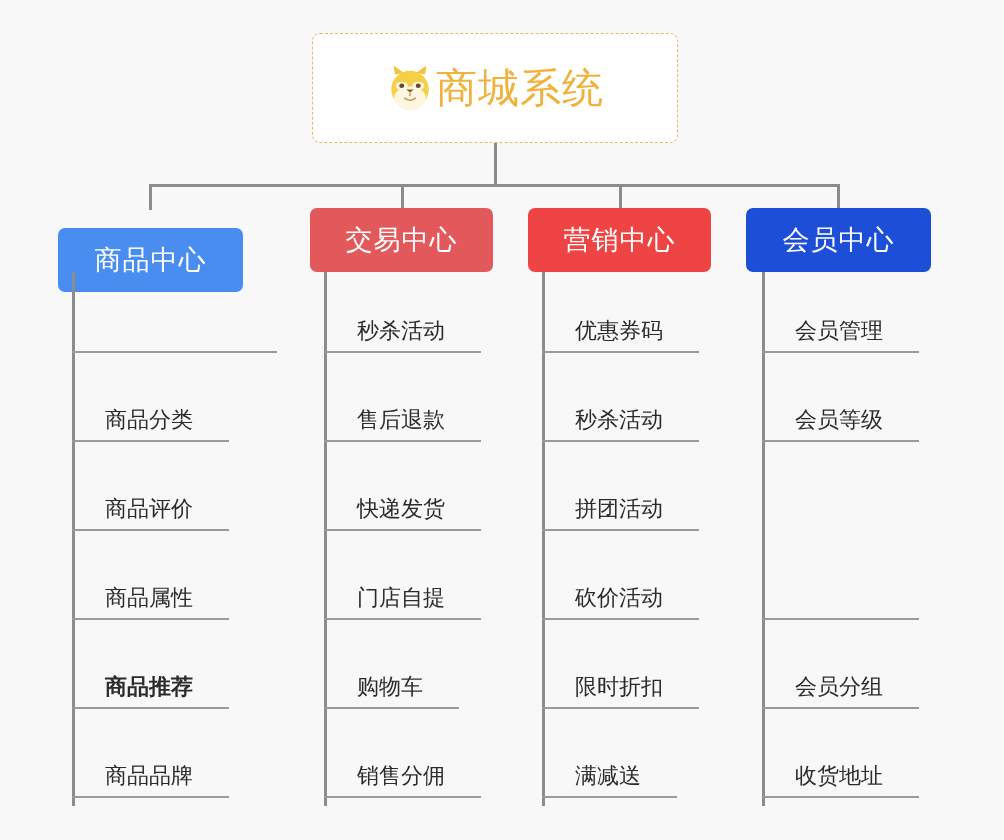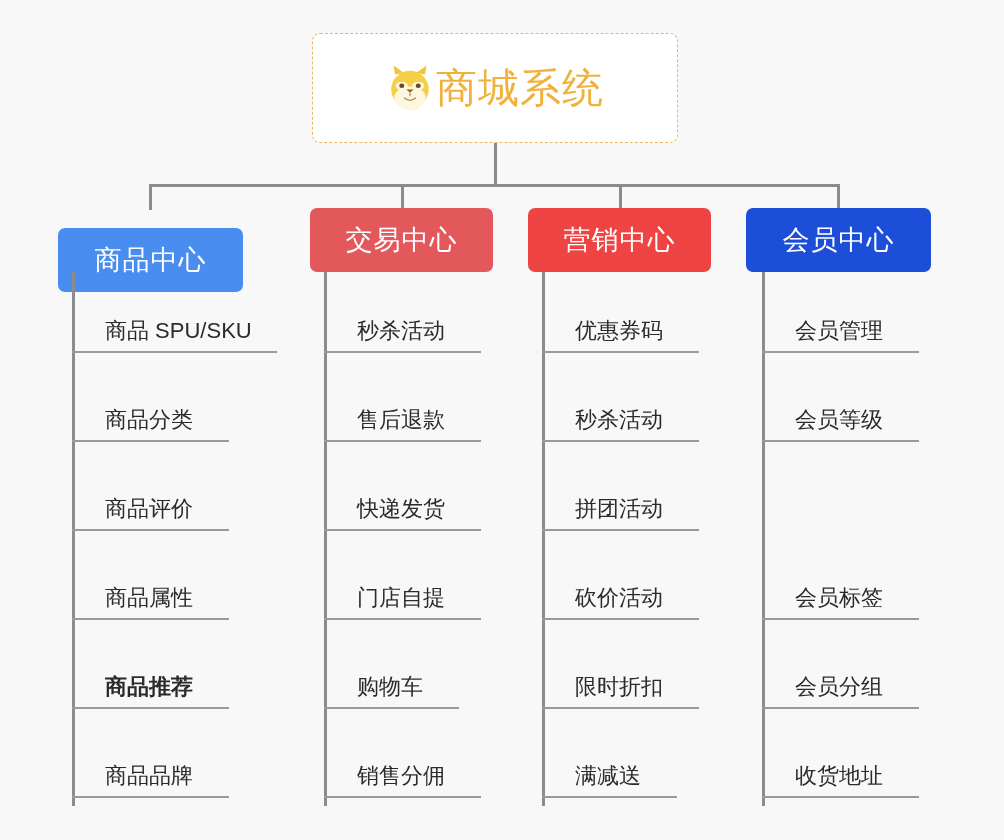--- a/index.html
+++ b/index.html
@@ -145,21 +145,20 @@
   <div class="line v-line" style="left:619px; top:184px; height:26px;"></div>
   <div class="line v-line" style="left:837px; top:184px; height:26px;"></div>
 
   <div class="cat-box" style="left:58px; top:208px; width:185px; background:#4a8df0;margin-top:20px;">
     <span class="cat-label">商品中心</span>
   </div>
   <div class="trunk" style="left:72px; top:272px; height:534px;"></div>
 
   <div class="leaf" style="left:72px; top:264px; width:205px;">
     <span class="leaf-underline" style="width:205px;"></span>
-    <span class="leaf-label">商品 SPU/SKU</span>
   </div>
   <div class="leaf" style="left:72px; top:353px; width:157px;">
     <span class="leaf-underline" style="width:157px;"></span>
     <span class="leaf-label">商品分类</span>
   </div>
   <div class="leaf" style="left:72px; top:442px; width:157px;">
     <span class="leaf-underline" style="width:157px;"></span>
     <span class="leaf-label">商品评价</span>
   </div>
   <div class="leaf" style="left:72px; top:531px; width:157px;">
@@ -243,21 +242,20 @@
   <div class="leaf" style="left:762px; top:264px; width:157px;">
     <span class="leaf-underline" style="width:157px;"></span>
     <span class="leaf-label">会员管理</span>
   </div>
   <div class="leaf" style="left:762px; top:353px; width:157px;">
     <span class="leaf-underline" style="width:157px;"></span>
     <span class="leaf-label">会员等级</span>
   </div>
   <div class="leaf" style="left:762px; top:531px; width:157px;">
     <span class="leaf-underline" style="width:157px;"></span>
-    <span class="leaf-label">会员标签</span>
   </div>
   <div class="leaf" style="left:762px; top:620px; width:157px;">
     <span class="leaf-underline" style="width:157px;"></span>
     <span class="leaf-label">会员分组</span>
   </div>
   <div class="leaf" style="left:762px; top:709px; width:157px;">
     <span class="leaf-underline" style="width:157px;"></span>
     <span class="leaf-label">收货地址</span>
   </div>
 

